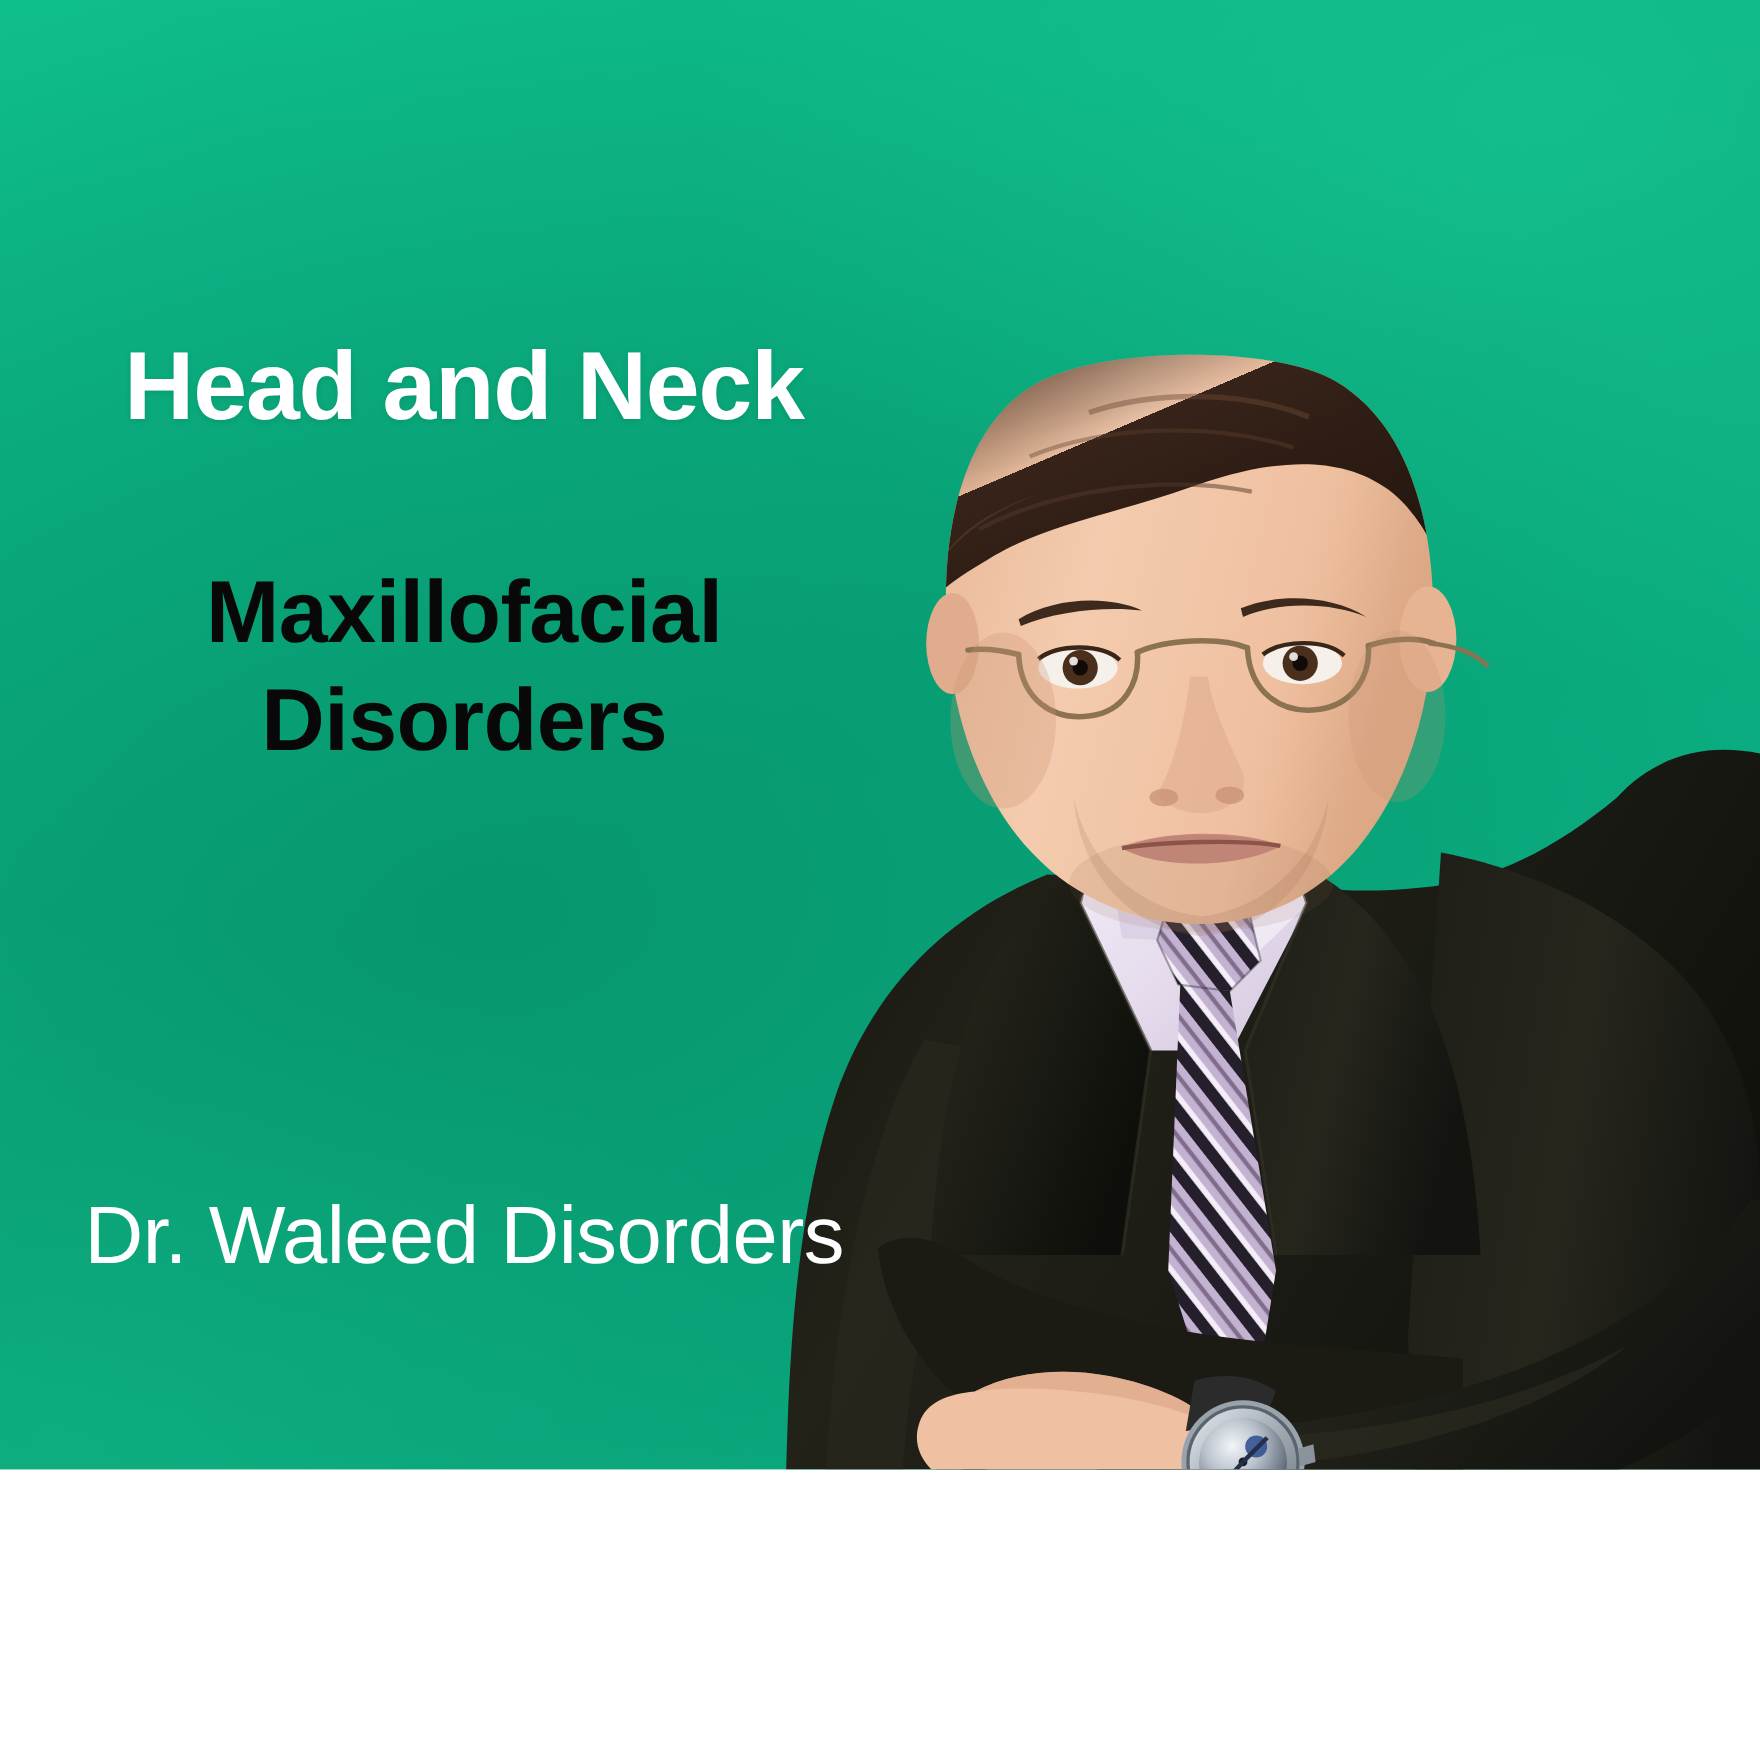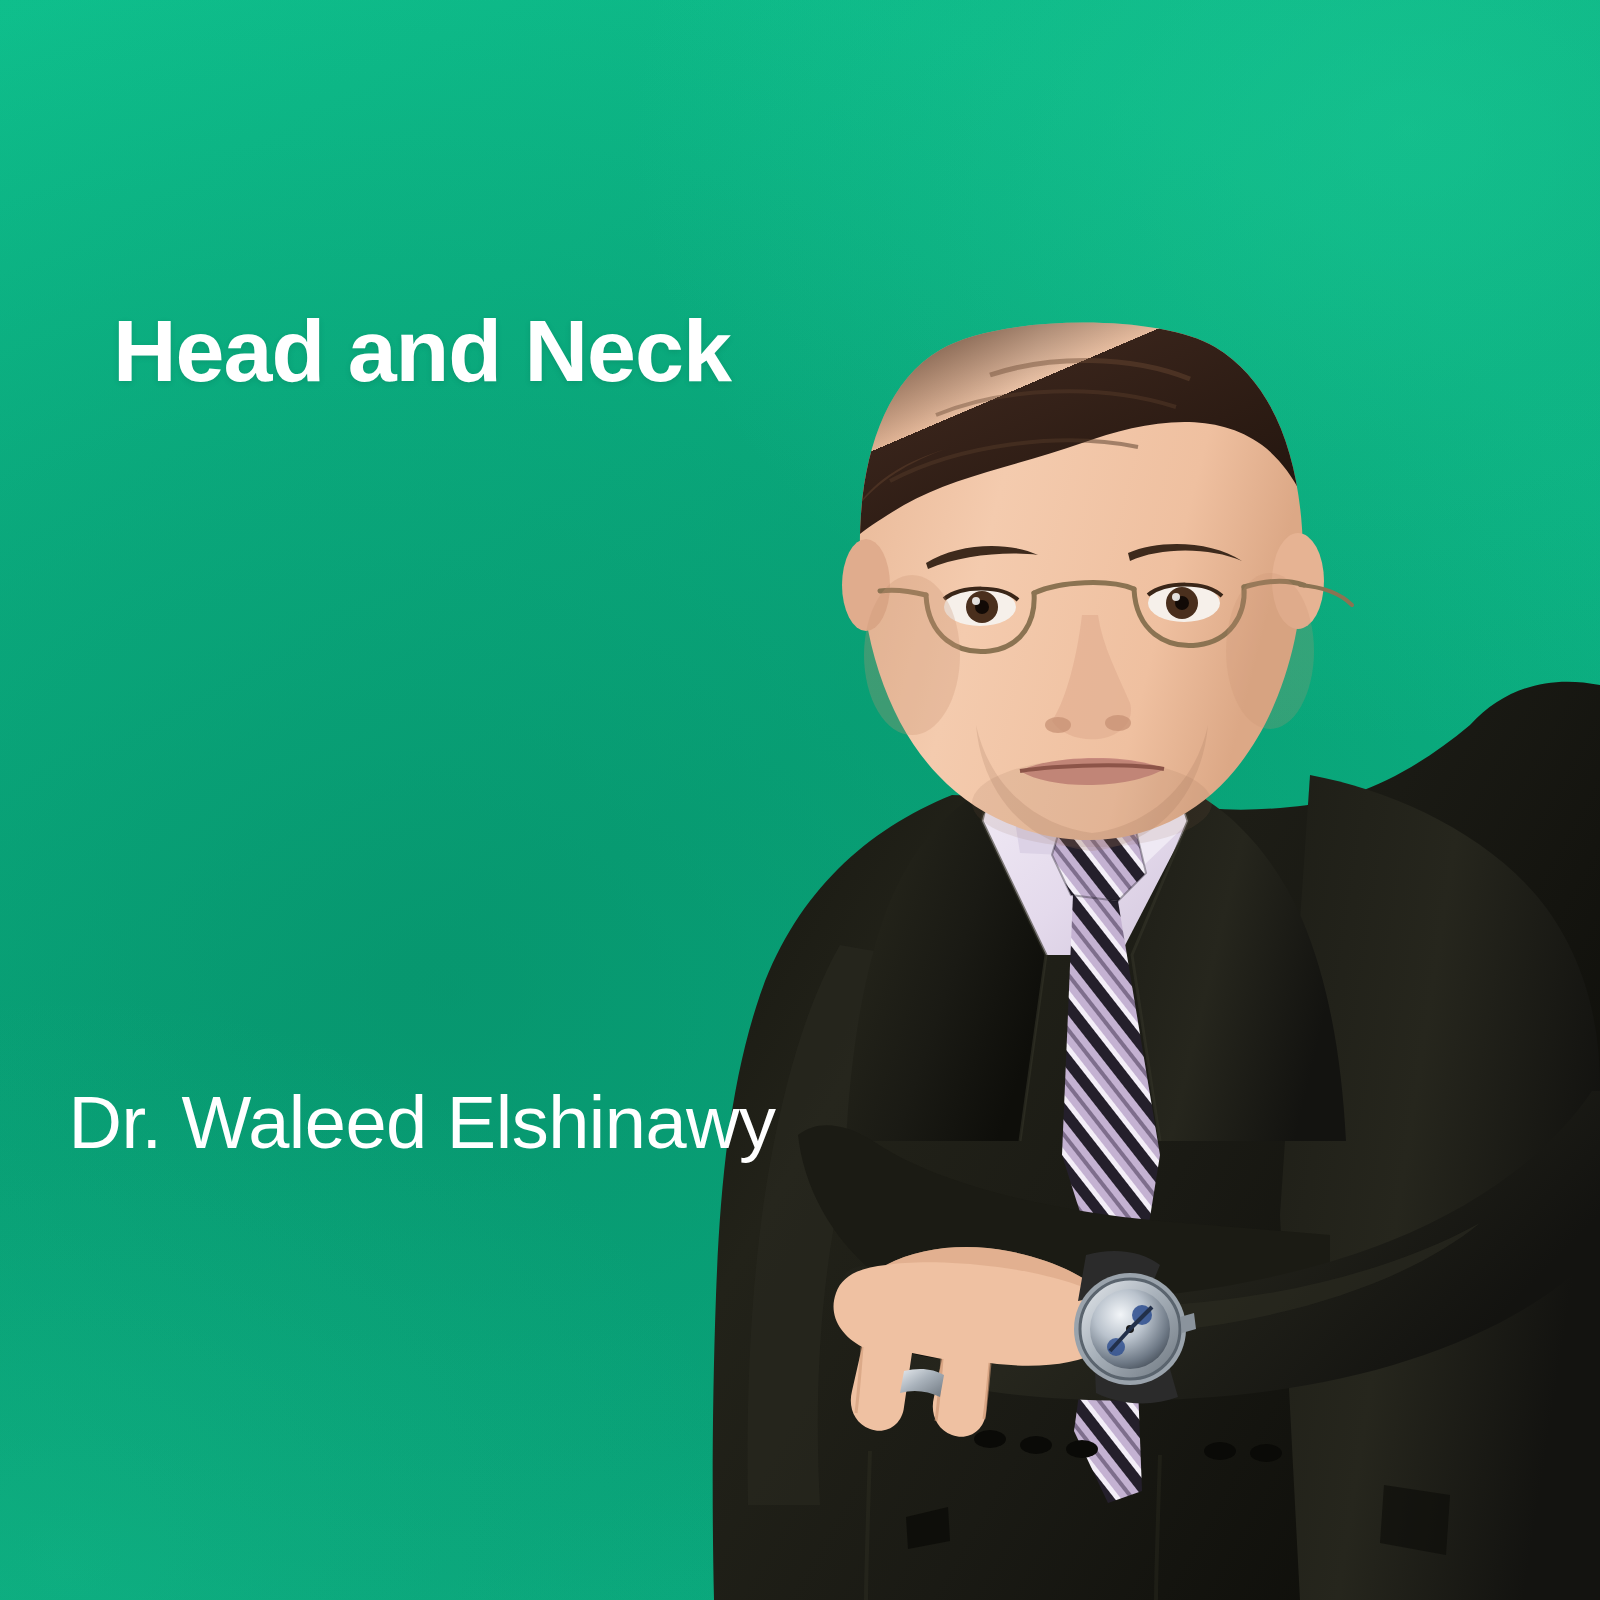--- a/index.html
+++ b/index.html
@@ -4,21 +4,21 @@
 <title>Head and Neck Surgery</title>
 <style>
   html, body {
     margin: 0;
     padding: 0;
     background: #ffffff;
   }
   #poster {
     position: relative;
     width: 1600px;
-    height: 1600px;
+    height: 1336px;
     overflow: hidden;
     font-family: "Liberation Sans", sans-serif;
     background: #0BB184;
   }
   
   #bg-base {
     position: absolute;
     inset: 0;
     background:
       radial-gradient(ellipse 120% 95% at 28% 62%,
@@ -325,17 +325,21 @@
       <path d="M694 1230 L760 1240 L756 1300 L690 1288 Z" fill="#0B0B08" opacity="0.6"></path>
       <path d="M180 1196 C178 1260 176 1320 176 1345" fill="none" stroke="#2B2B20" stroke-width="4" opacity="0.55"></path>
       <path d="M470 1200 C468 1262 466 1320 466 1345" fill="none" stroke="#2B2B20" stroke-width="4" opacity="0.45"></path>
     </svg>
   </div>
 
   <div id="text-column">
     <div class="title-block">
       <div>Head and Neck</div>
     </div>
+    <div class="subtitle-block">
+      <div>Maxillofacial</div>
+      <div>Disorders</div>
+    </div>
   </div>
 
-  <div id="author-line">Dr. Waleed Elshinawy</div>
+  <div id="author-line">Dr. Waleed Disorders</div>
 
 </div>
 
 </body></html>

